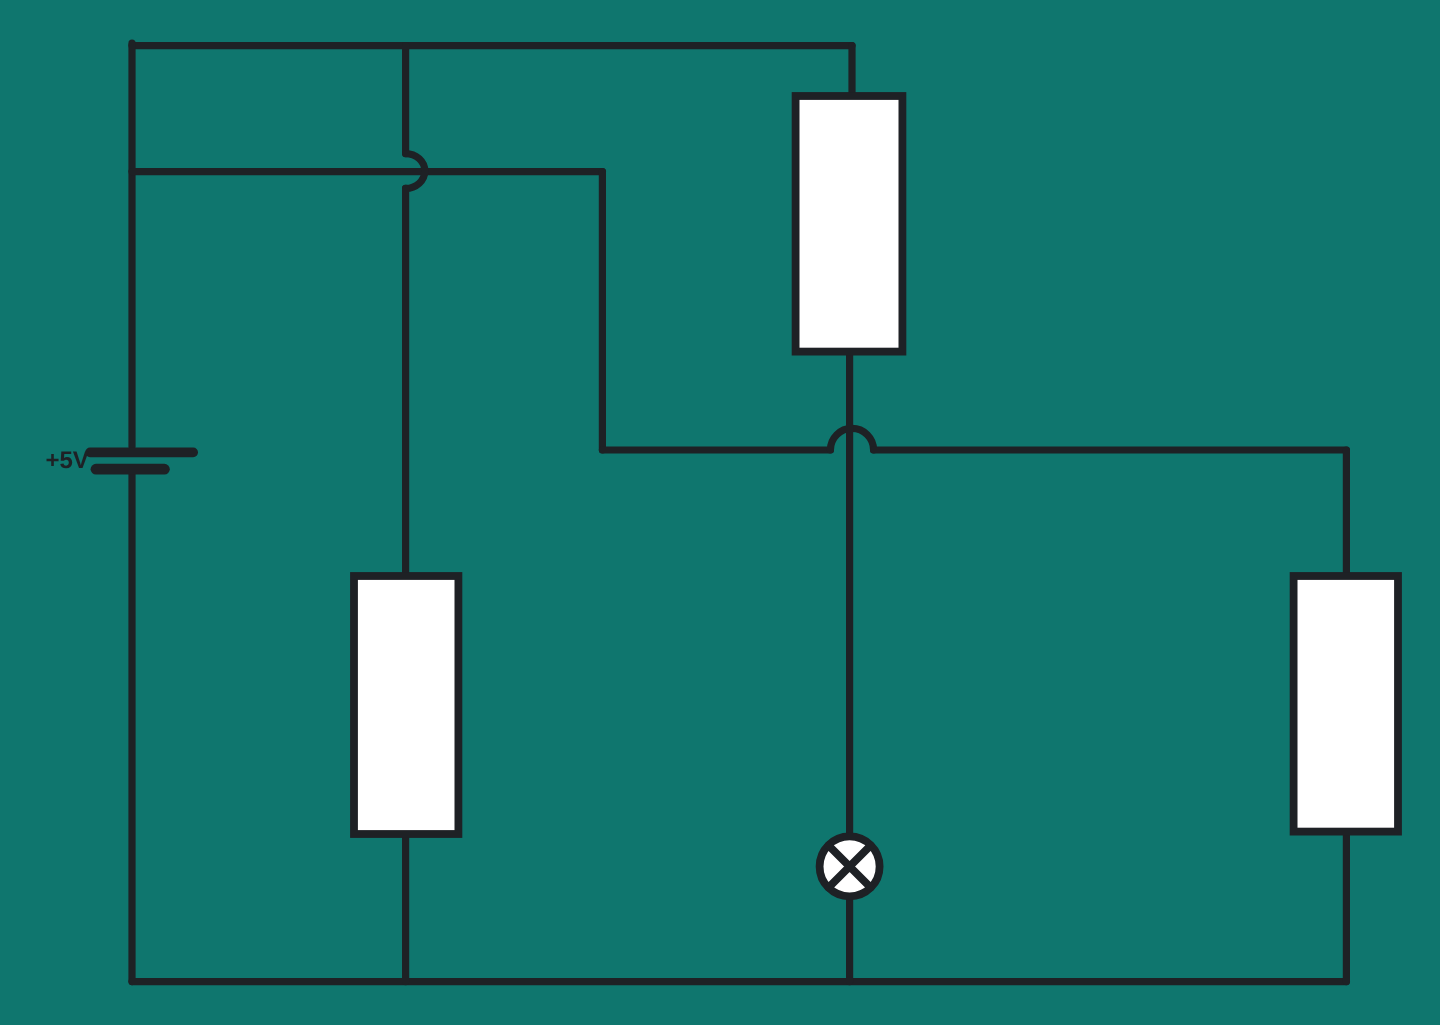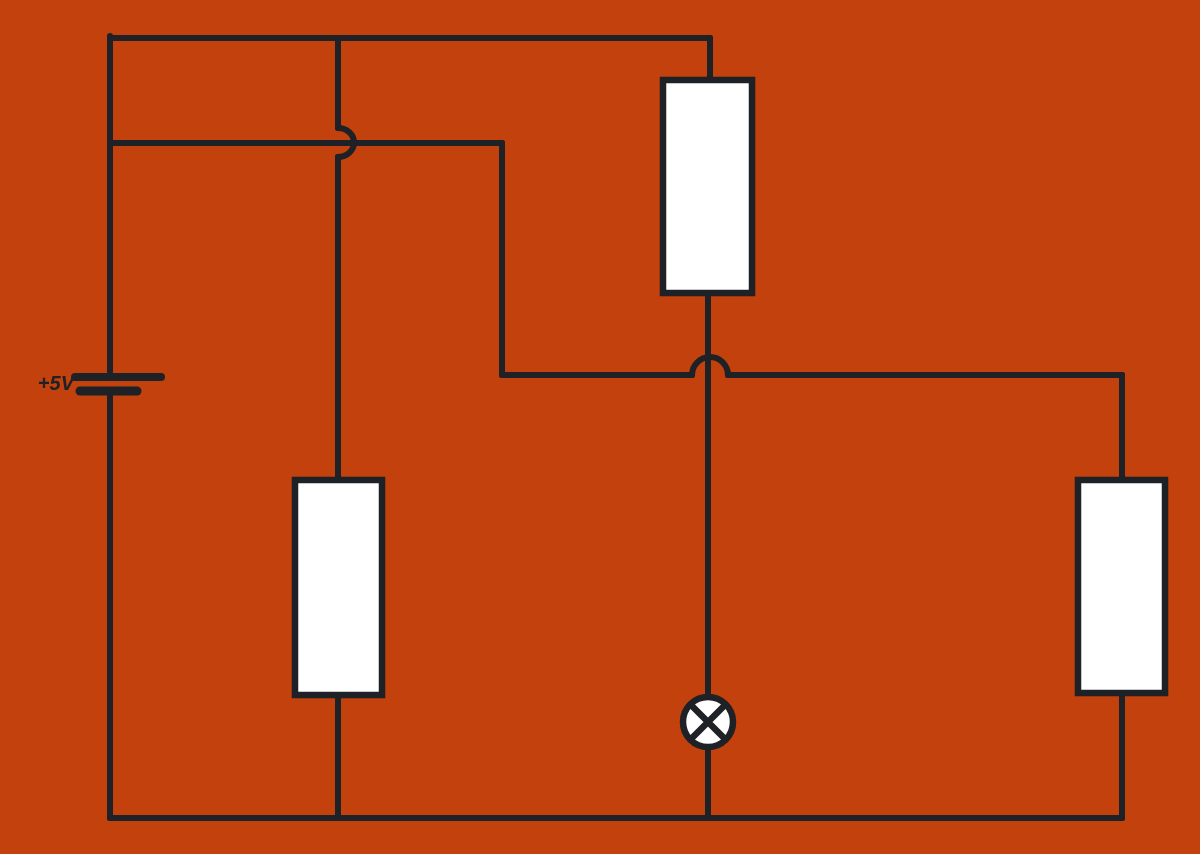--- a/index.html
+++ b/index.html
@@ -5,23 +5,22 @@
   html, body {
     margin: 0;
     padding: 0;
     background: #ffffff;
     font-family: "Liberation Sans", sans-serif;
   }
   .canvas {
     position: relative;
     width: 1200px;
     height: 854px;
-    background: #c2410c;
+    background: #0f766e;
     overflow: hidden;
-    font-style: italic;
   }
   svg { display: block; }
   .wire {
     fill: none;
     stroke: #1e2125;
     stroke-width: 6;
     stroke-linecap: round;
     stroke-linejoin: round;
   }
   .box {

